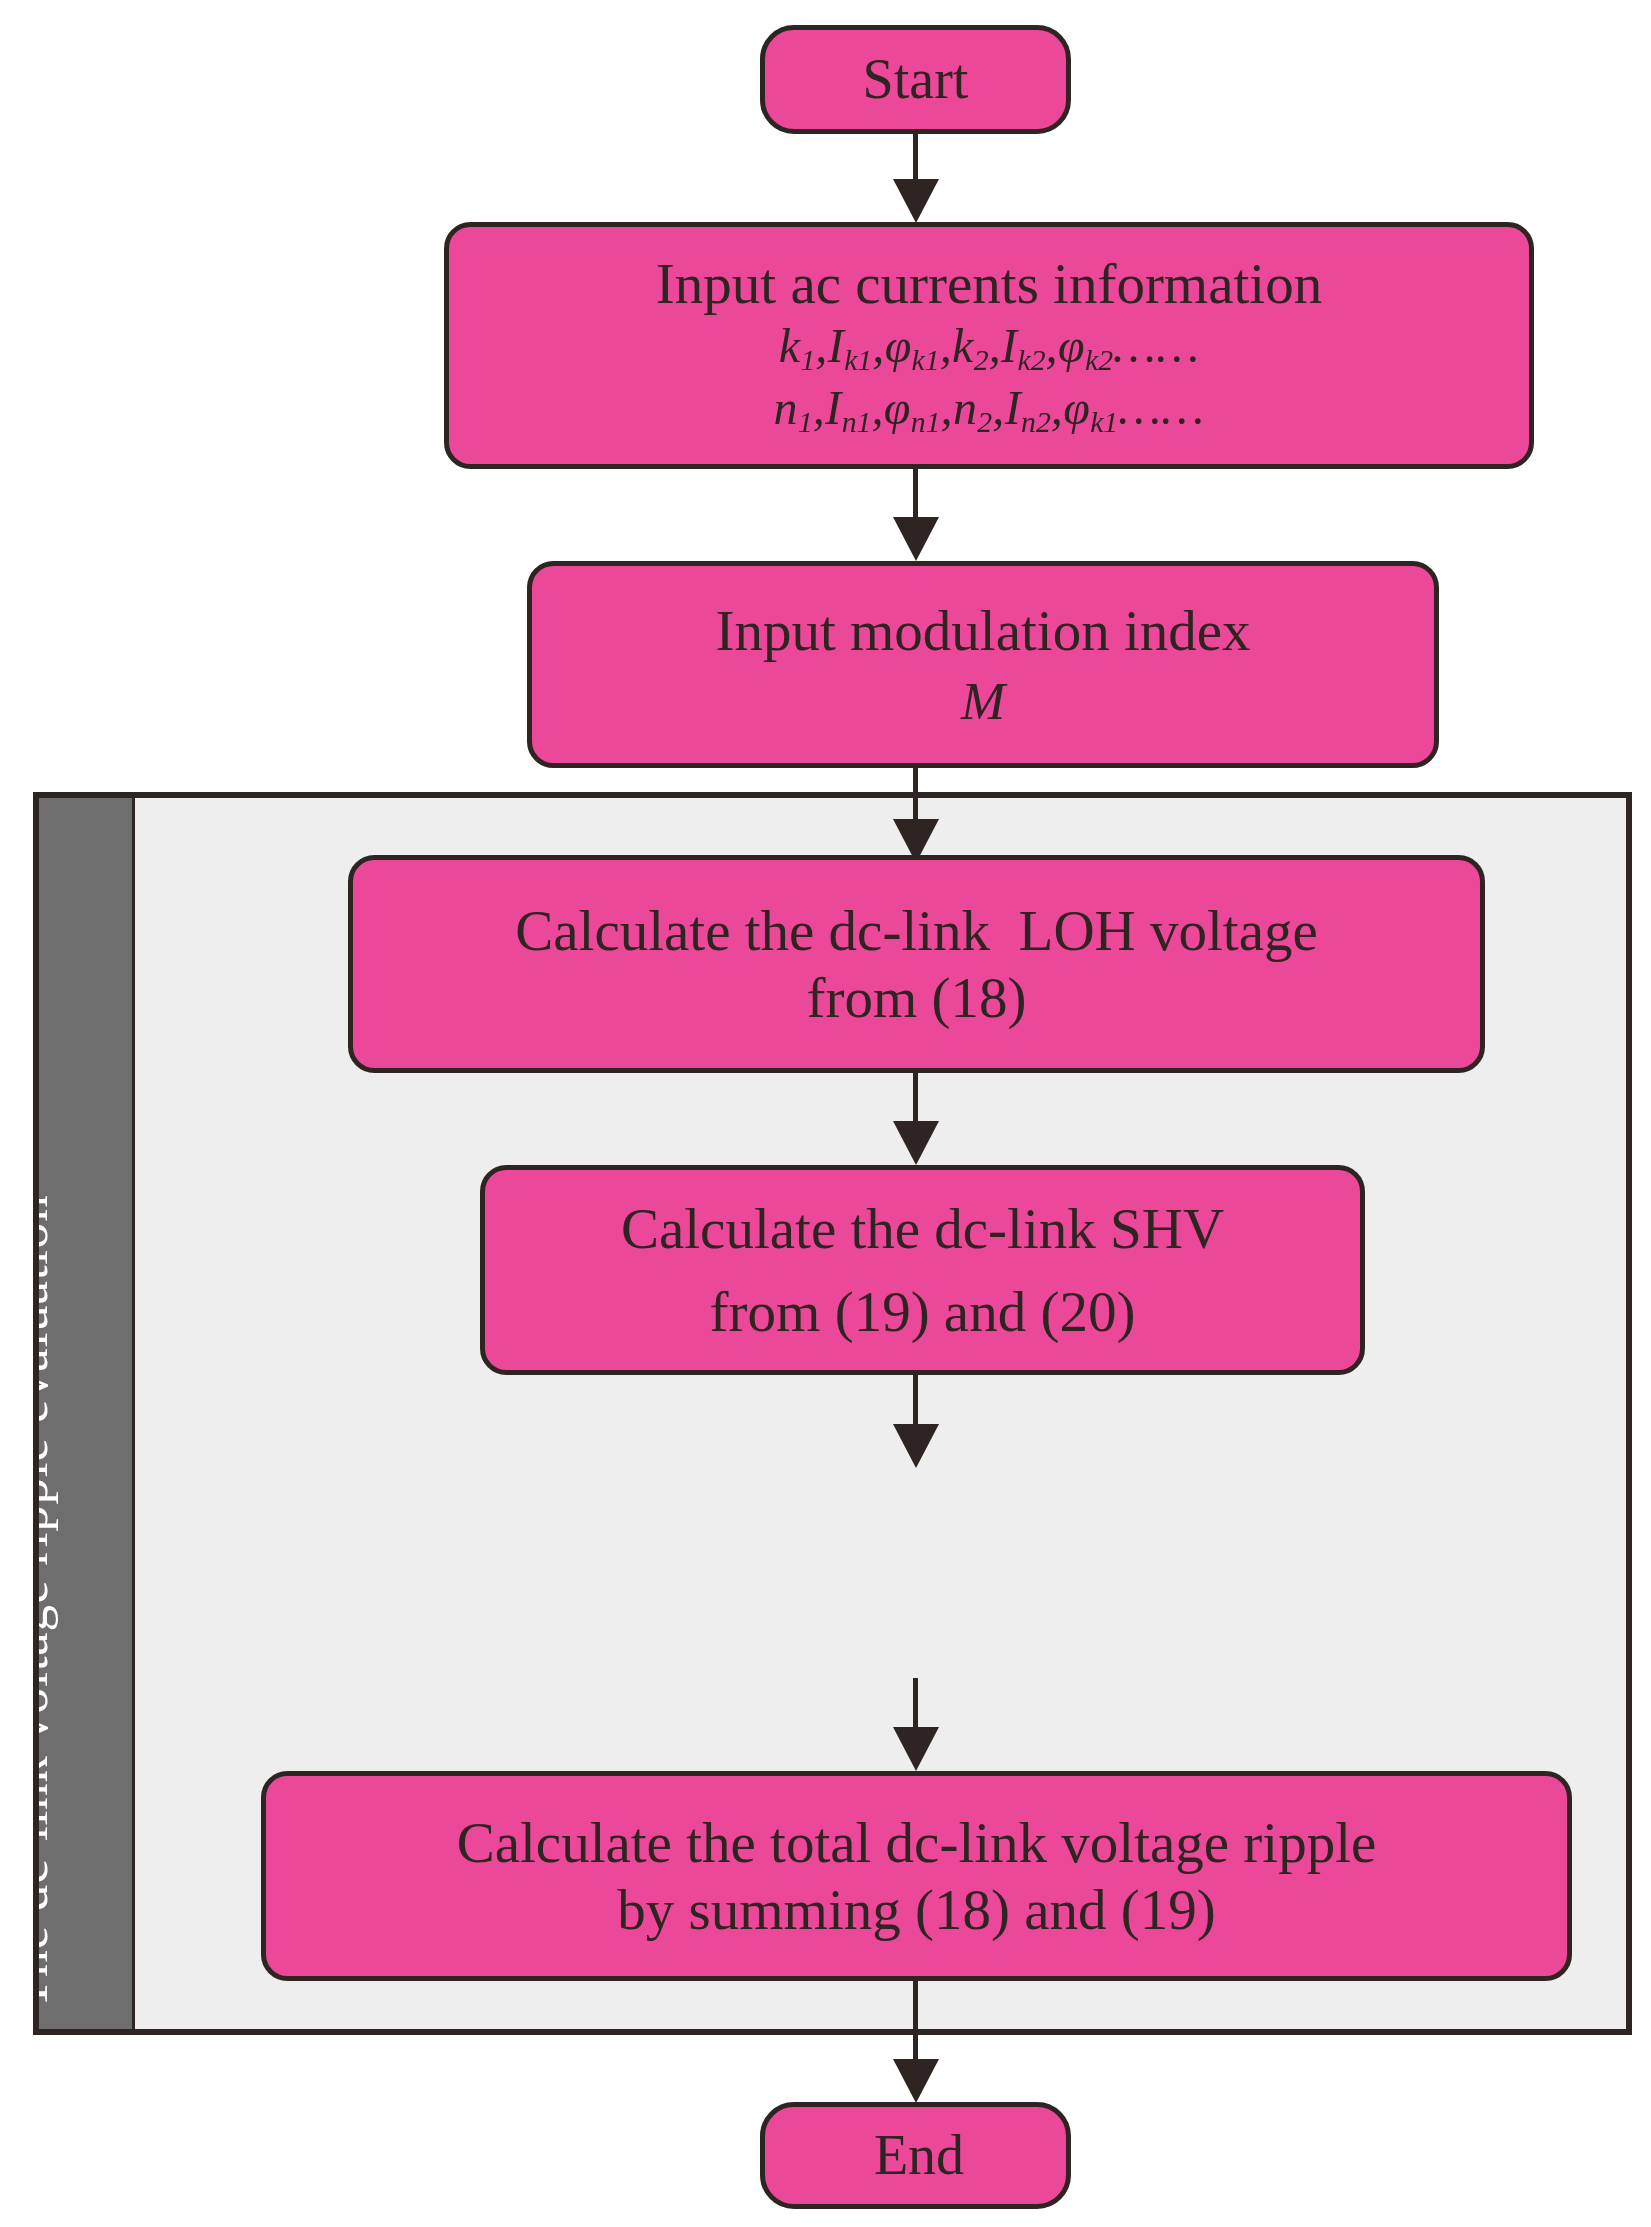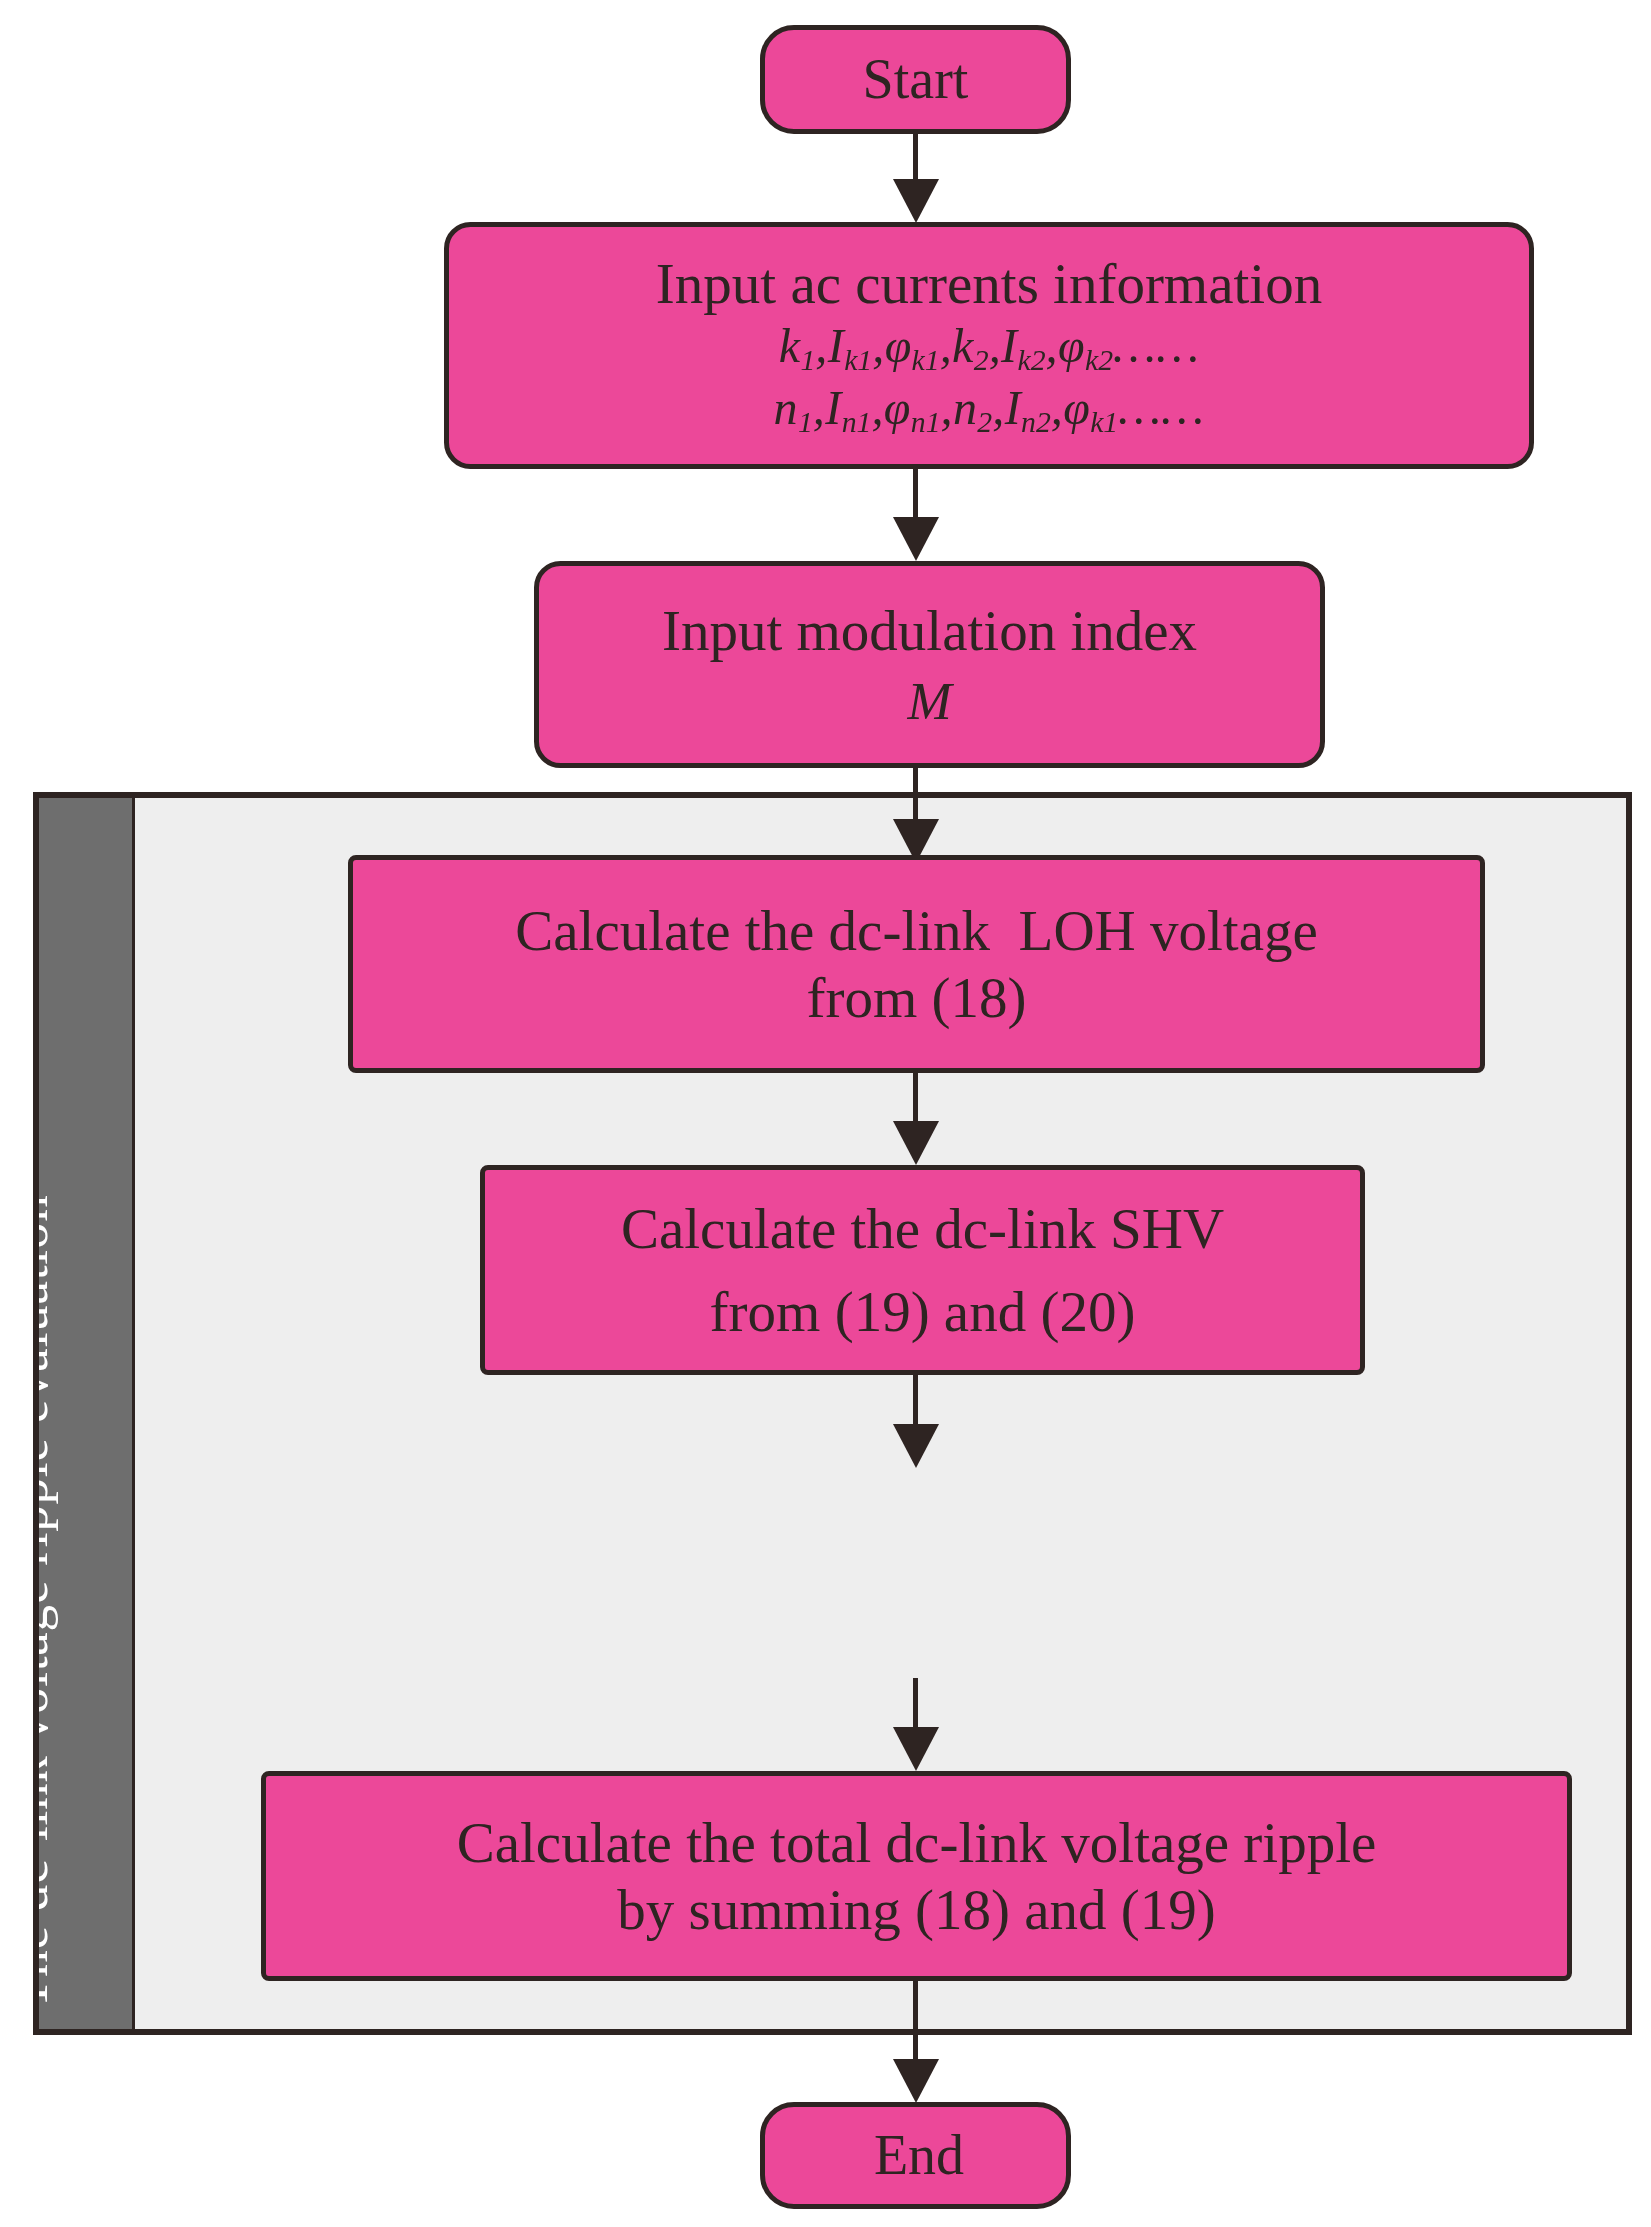--- a/index.html
+++ b/index.html
@@ -38,21 +38,21 @@
   }
   .node .line { display: block; white-space: pre; }
 
   
   .terminal {
     border-radius: 34px;
     font-size: 56px;
   }
 
   
-  .process { font-size: 57px; border-radius: 8px; }
+  .process { font-size: 57px; }
 
   
   .io { font-size: 57px; }
   .formula {
     font-family: "Liberation Serif", "DejaVu Serif", serif;
     font-style: italic;
     font-size: 48px;
     letter-spacing: 0.4px;
     white-space: nowrap;
     line-height: 1.22;
@@ -175,21 +175,21 @@
   <div class="node io" style="left:444px; top:222px; width:1090px; height:247px;">
     <span class="line">Input ac currents information</span>
     <span class="formula">
       <i>k</i><sub>1</sub>,<i>I</i><sub>k1</sub>,<i>φ</i><sub>k1</sub>,<i>k</i><sub>2</sub>,<i>I</i><sub>k2</sub>,<i>φ</i><sub>k2</sub>……
     </span>
     <span class="formula">
       <i>n</i><sub>1</sub>,<i>I</i><sub>n1</sub>,<i>φ</i><sub>n1</sub>,<i>n</i><sub>2</sub>,<i>I</i><sub>n2</sub>,<i>φ</i><sub>k1</sub>……
     </span>
   </div>
 
-  <div class="node io" style="left:527px; top:561px; width:791px; height:207px;margin-left:7px;">
+  <div class="node io" style="left:527px; top:561px; width:912px; height:207px;">
     <span class="line">Input modulation index</span>
     <span class="mvar">M</span>
   </div>
 
   <div class="node process" style="left:348px; top:855px; width:1137px; height:218px;">
     <span class="line">Calculate the dc-link  LOH voltage</span>
     <span class="line">from (18)</span>
   </div>
 
   <div class="node process" style="left:480px; top:1165px; width:885px; height:210px;gap:16px;">

